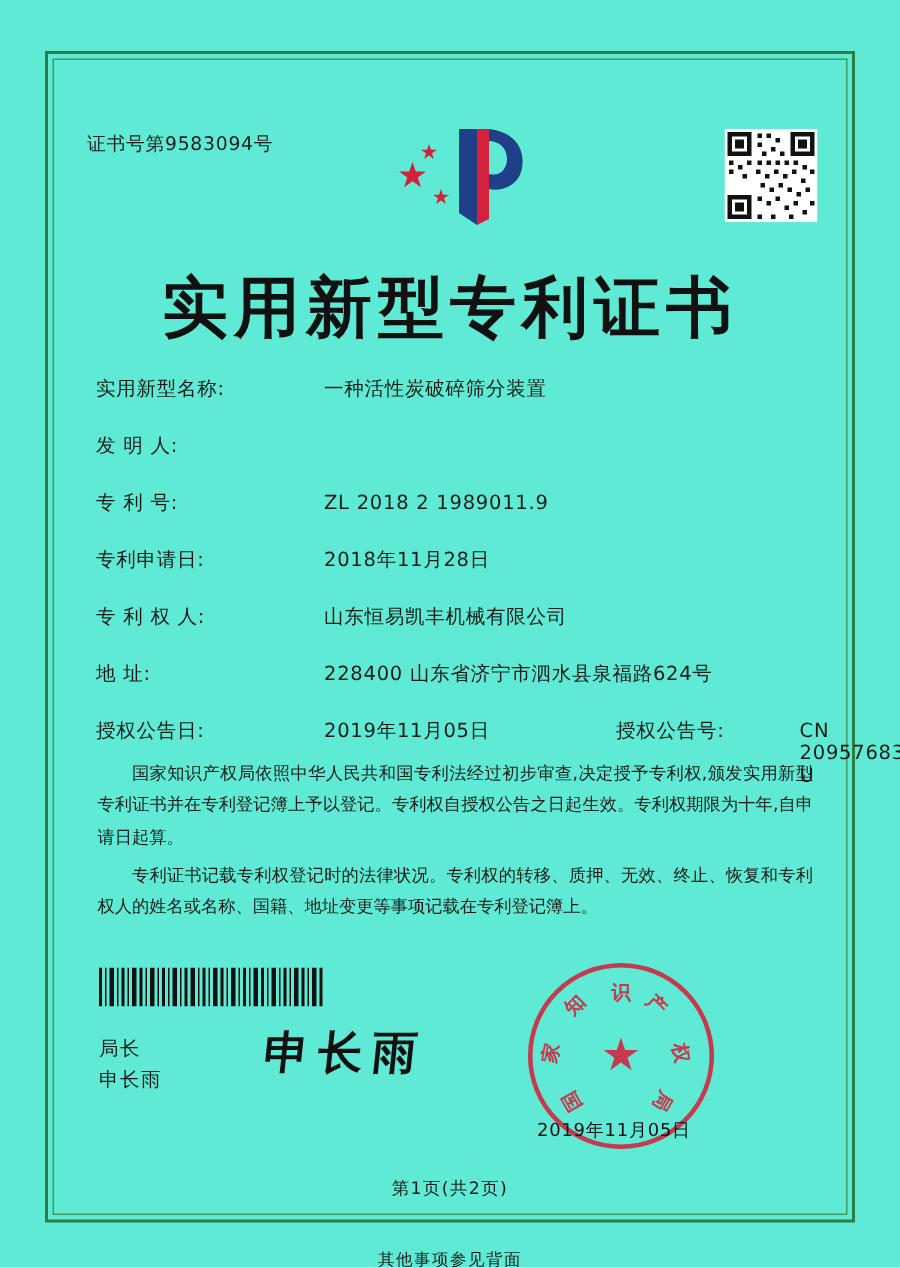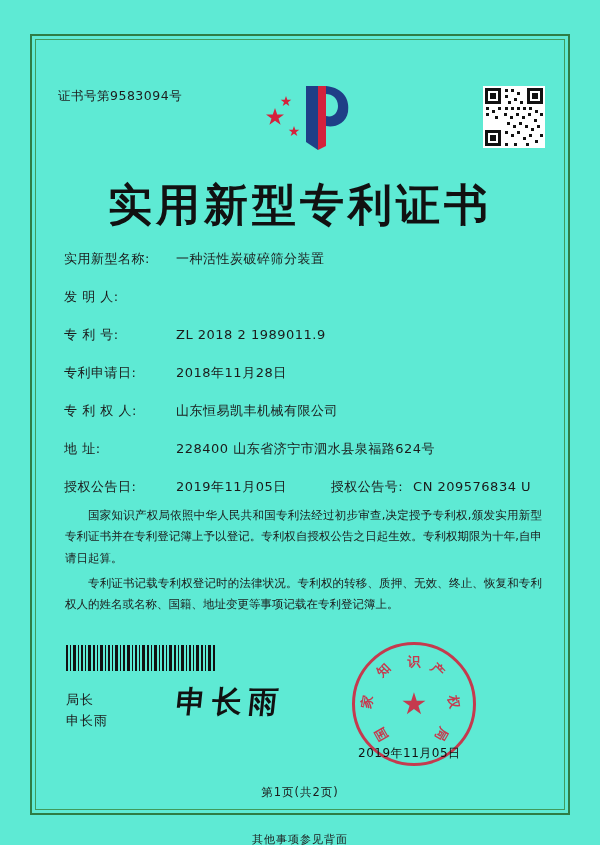--- a/index.html
+++ b/index.html
@@ -86,20 +86,21 @@
     left: 64px;
     right: 60px;
     top: 250px;
   }
   .field-row {
     display: flex;
     align-items: baseline;
     margin-bottom: 20px;
     font-size: 13px;
     color: #1b1b1b;
+    gap: 40px;
   }
   .field-label {
     width: 112px;
     flex: 0 0 112px;
     letter-spacing: 0.5px;
   }
   .field-value {
     flex: 1;
     letter-spacing: 0.5px;
   }

